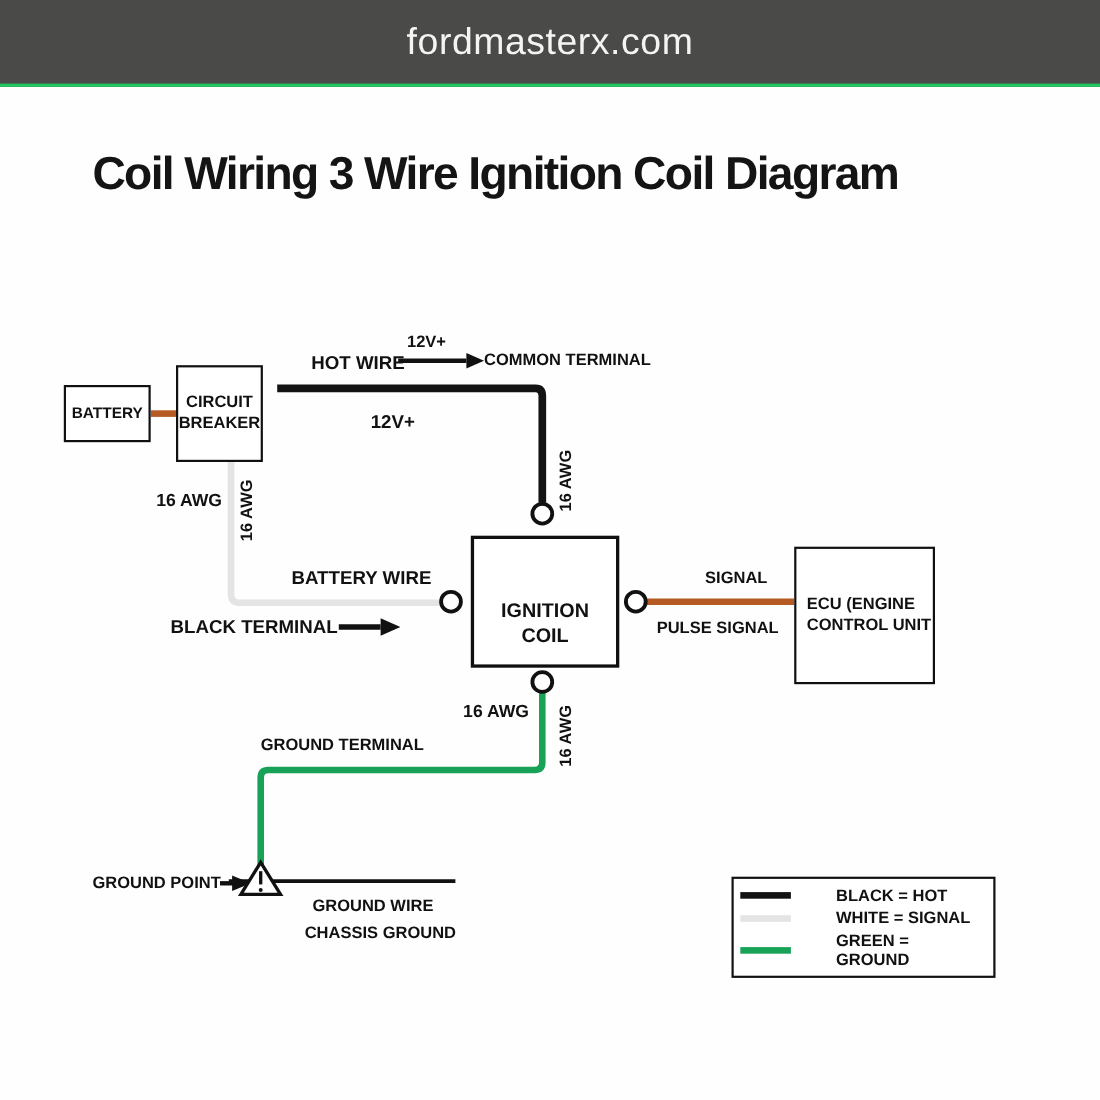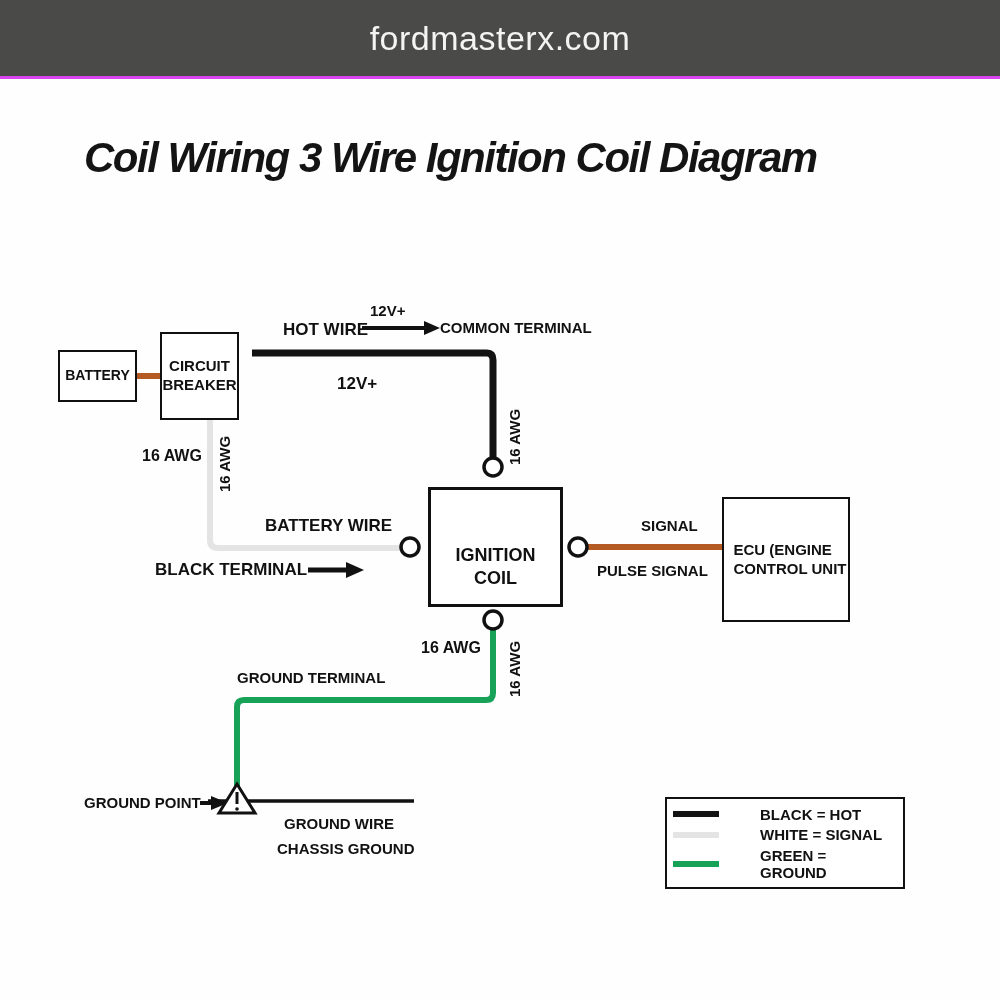--- a/index.html
+++ b/index.html
@@ -1,19 +1,19 @@
 <!DOCTYPE html>
 <html><head>
 <meta charset="utf-8">
 <style>
   html,body{margin:0;padding:0;}
   body{width:1000px;height:1000px;position:relative;background:#fefefe;font-family:"Liberation Sans",sans-serif;overflow:hidden;}
-  .header{position:absolute;left:0;top:0;width:1000px;height:76px;background:#4a4a49;border-bottom:3px solid #d946ef;display:flex;align-items:center;justify-content:center;z-index:4;}
+  .header{position:absolute;left:0;top:0;width:1000px;height:76px;background:#4a4a49;border-bottom:3px solid #22c55e;display:flex;align-items:center;justify-content:center;z-index:4;}
   .site{color:#f4f4f2;font-size:34px;letter-spacing:.5px;}
-  .page-title{position:absolute;left:84px;top:134px;font-size:42px;font-weight:bold;color:#141414;letter-spacing:-1.5px;z-index:3;white-space:nowrap;font-style:italic;}
+  .page-title{position:absolute;left:84px;top:134px;font-size:42px;font-weight:bold;color:#141414;letter-spacing:-1.5px;z-index:3;white-space:nowrap;}
   .box{position:absolute;border:3px solid #101010;background:#ffffff;display:flex;align-items:center;justify-content:center;text-align:center;font-weight:bold;color:#111;z-index:2;box-sizing:border-box;line-height:1.25;}
   .lbl{position:absolute;font-weight:bold;color:#111;z-index:3;white-space:nowrap;}
   .vert{transform:rotate(-90deg);transform-origin:0 0;}
   svg.wires{position:absolute;left:0;top:0;z-index:1;}
   .legend{position:absolute;left:665px;top:797px;width:240px;height:92px;border:2px solid #111;background:#fff;z-index:2;display:flex;flex-direction:column;justify-content:space-evenly;padding:3px 6px;box-sizing:border-box;}
   .legend-row{display:flex;align-items:center;gap:5px;}
   .swatch{width:46px;height:6px;flex:0 0 46px;}
   .legend-label{font-weight:bold;font-size:15px;color:#111;margin-left:36px;}
 </style>
 </head>

